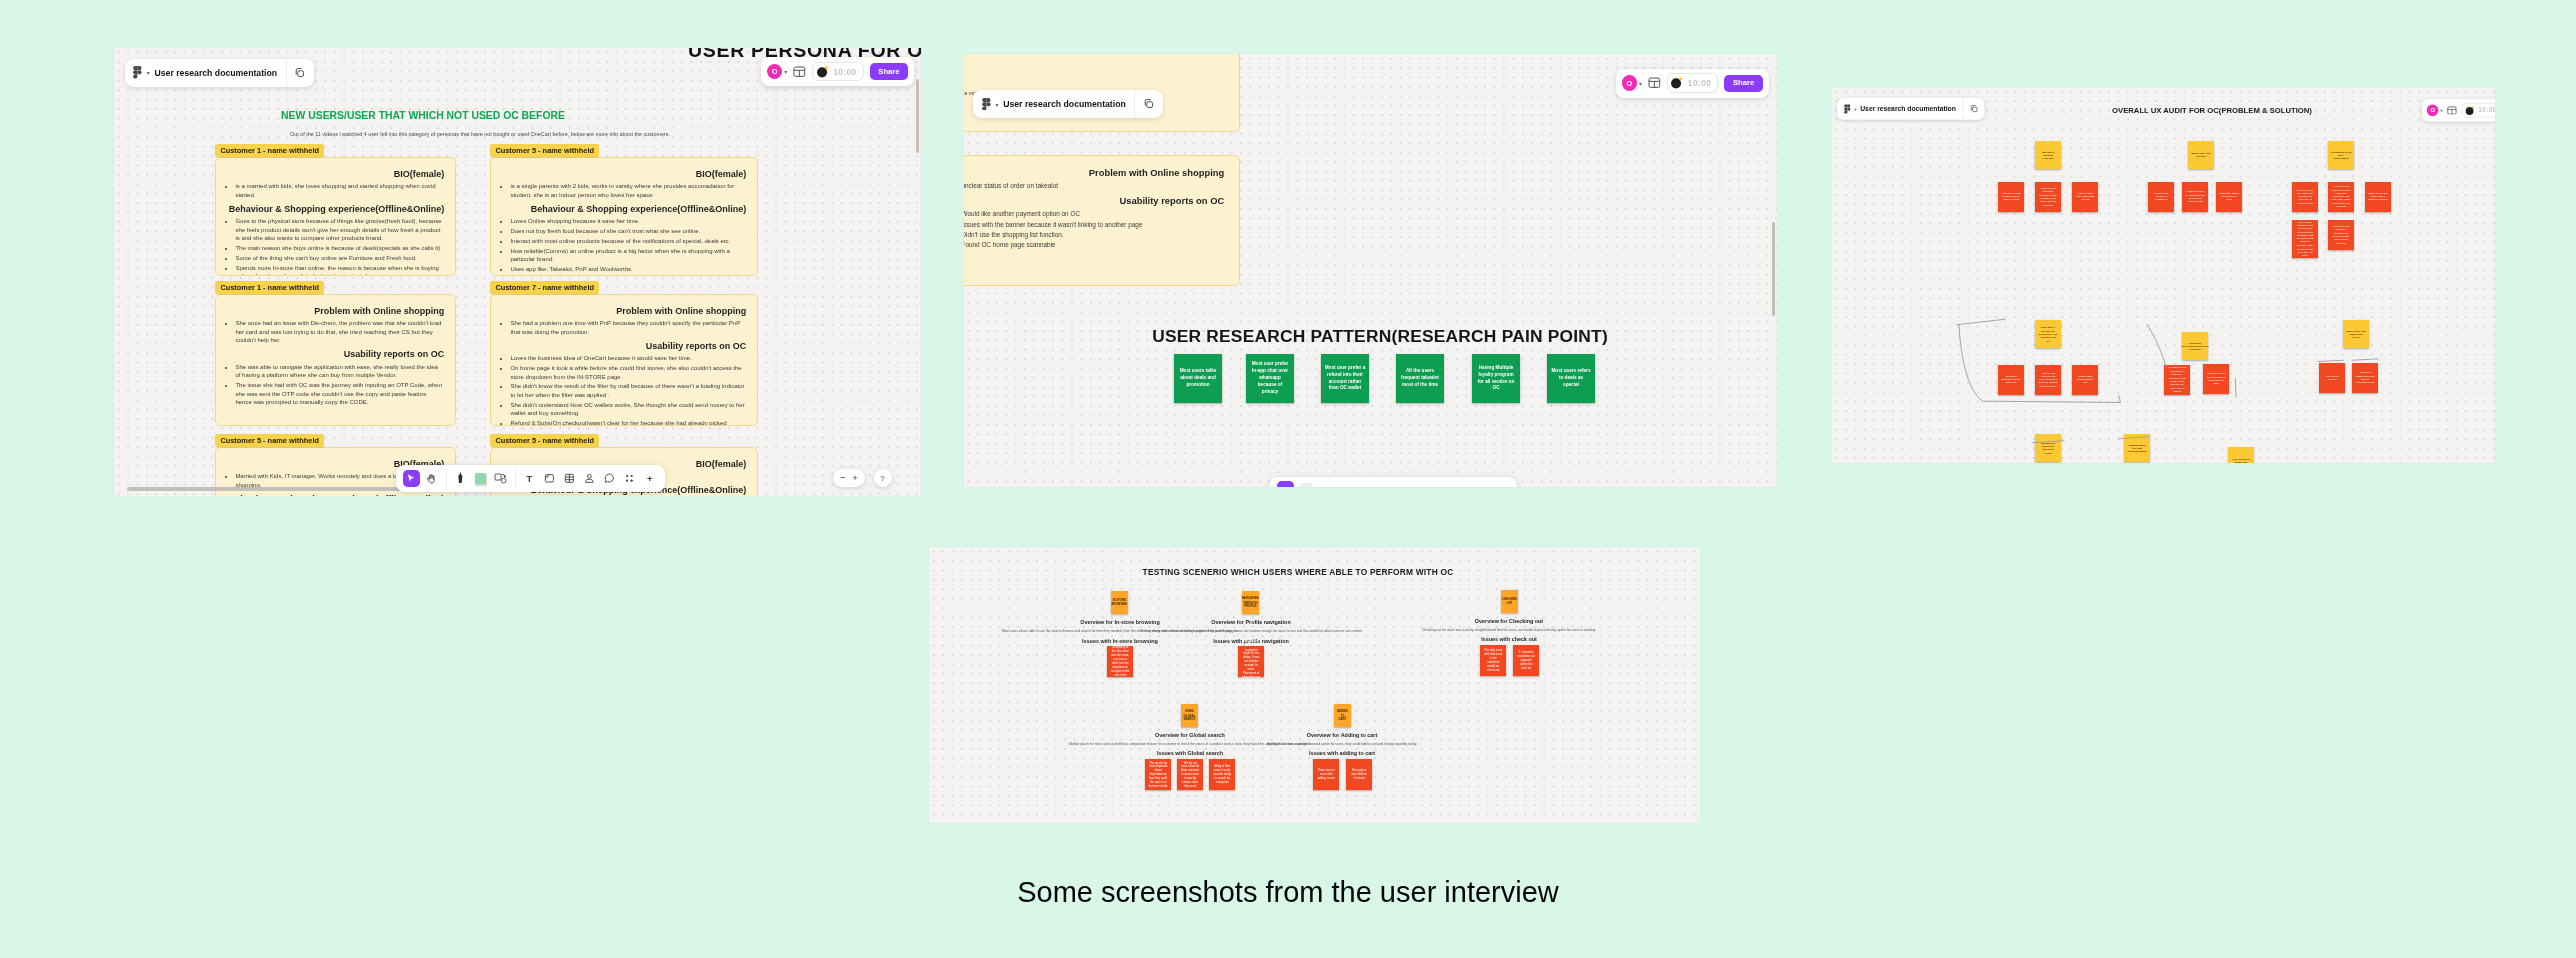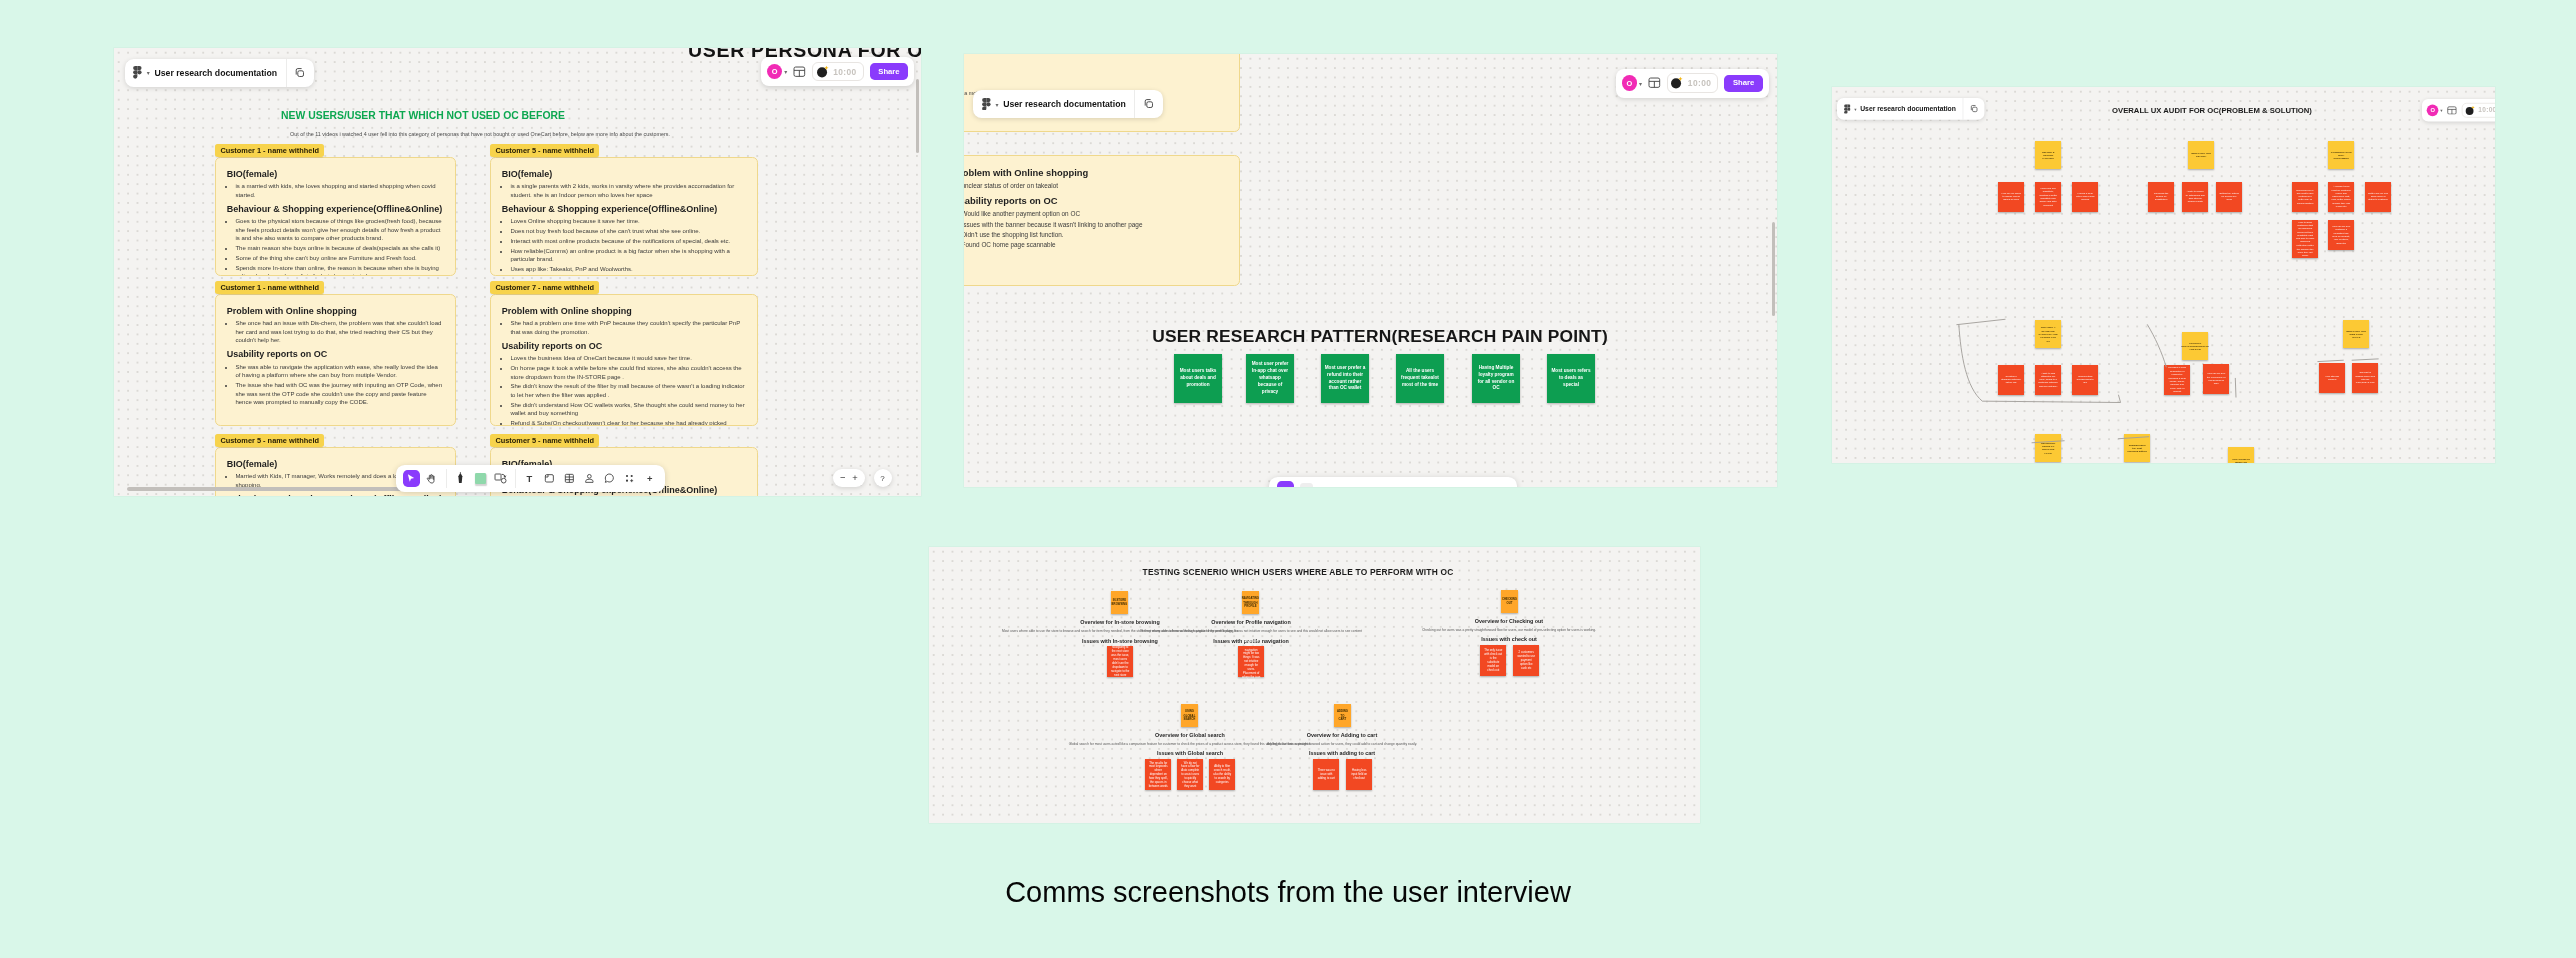--- a/index.html
+++ b/index.html
@@ -45,21 +45,21 @@
   
   .cut-title{position:absolute;left:574px;top:-8.7px;font-size:19.5px;font-weight:800;letter-spacing:0.7px;
              color:#131313;white-space:nowrap;z-index:5;}
   .s1heading{position:absolute;left:309px;top:62px;transform:translateX(-50%);font-size:10.4px;font-weight:700;
              color:#0ca750;white-space:nowrap;}
   .s1sub{position:absolute;left:366px;top:83px;transform:translateX(-50%);font-size:5.4px;color:#4a4a4a;white-space:nowrap;}
   .clabel{position:absolute;background:#f7d34c;color:#241c04;font-size:7.4px;font-weight:700;line-height:1;
           padding:2.7px 5.4px;border-radius:2.7px;white-space:nowrap;z-index:6;box-shadow:0 0.7px 0.7px rgba(0,0,0,.08);}
   .ccard{position:absolute;background:#fdf2d0;border:1px solid #efd88c;border-radius:5.4px;padding:9.4px 10.7px;
          box-sizing:border-box;overflow:hidden;z-index:4;}
-  .ch{font-size:9px;font-weight:700;color:#1f1f1f;margin:4.7px 0 3.4px;}
+  .ch{font-size:9px;font-weight:700;color:#1f1f1f;margin:4.7px 0 3.4px;text-align:right;}
   .ch:first-child{margin-top:1.3px;}
   .cul{margin:0 0 4px;padding-left:8.7px;}
   .cul li{font-size:6px;line-height:1.42;color:#3a3a3a;margin-bottom:1.3px;}
 
   
   .pcard{position:absolute;background:#fdf2d0;border:1px solid #efd88c;border-radius:5.4px;box-sizing:border-box;
          overflow:hidden;z-index:2;}
   #p-top{left:-27px;top:-29.5px;width:303px;height:107px;padding:64px 14.8px 0;}
   #p-top .tinyline{font-size:5.4px;color:#444;white-space:nowrap;}
   #p-main{left:-27px;top:101px;width:303px;height:131px;padding:9.4px 14.8px;}
@@ -579,15 +579,15 @@
         </div>
         <div class="snote ynote" style="left: 292px; top: 347px; width: 25.5px; height: 28px;">
           <div class="nt">Showing users the right keyboard pattern</div>
         </div>
         <div class="snote ynote" style="left: 396px; top: 360px; width: 25.5px; height: 28px;">
           <div class="nt">CLEAR ERROR MESSAGE</div>
         </div>
       </div>
   </section>
 
-  <div class="caption">Comms screenshots from the user interview</div>
+  <div class="caption">Some screenshots from the user interview</div>
 </div>
 
 
 </body></html>

